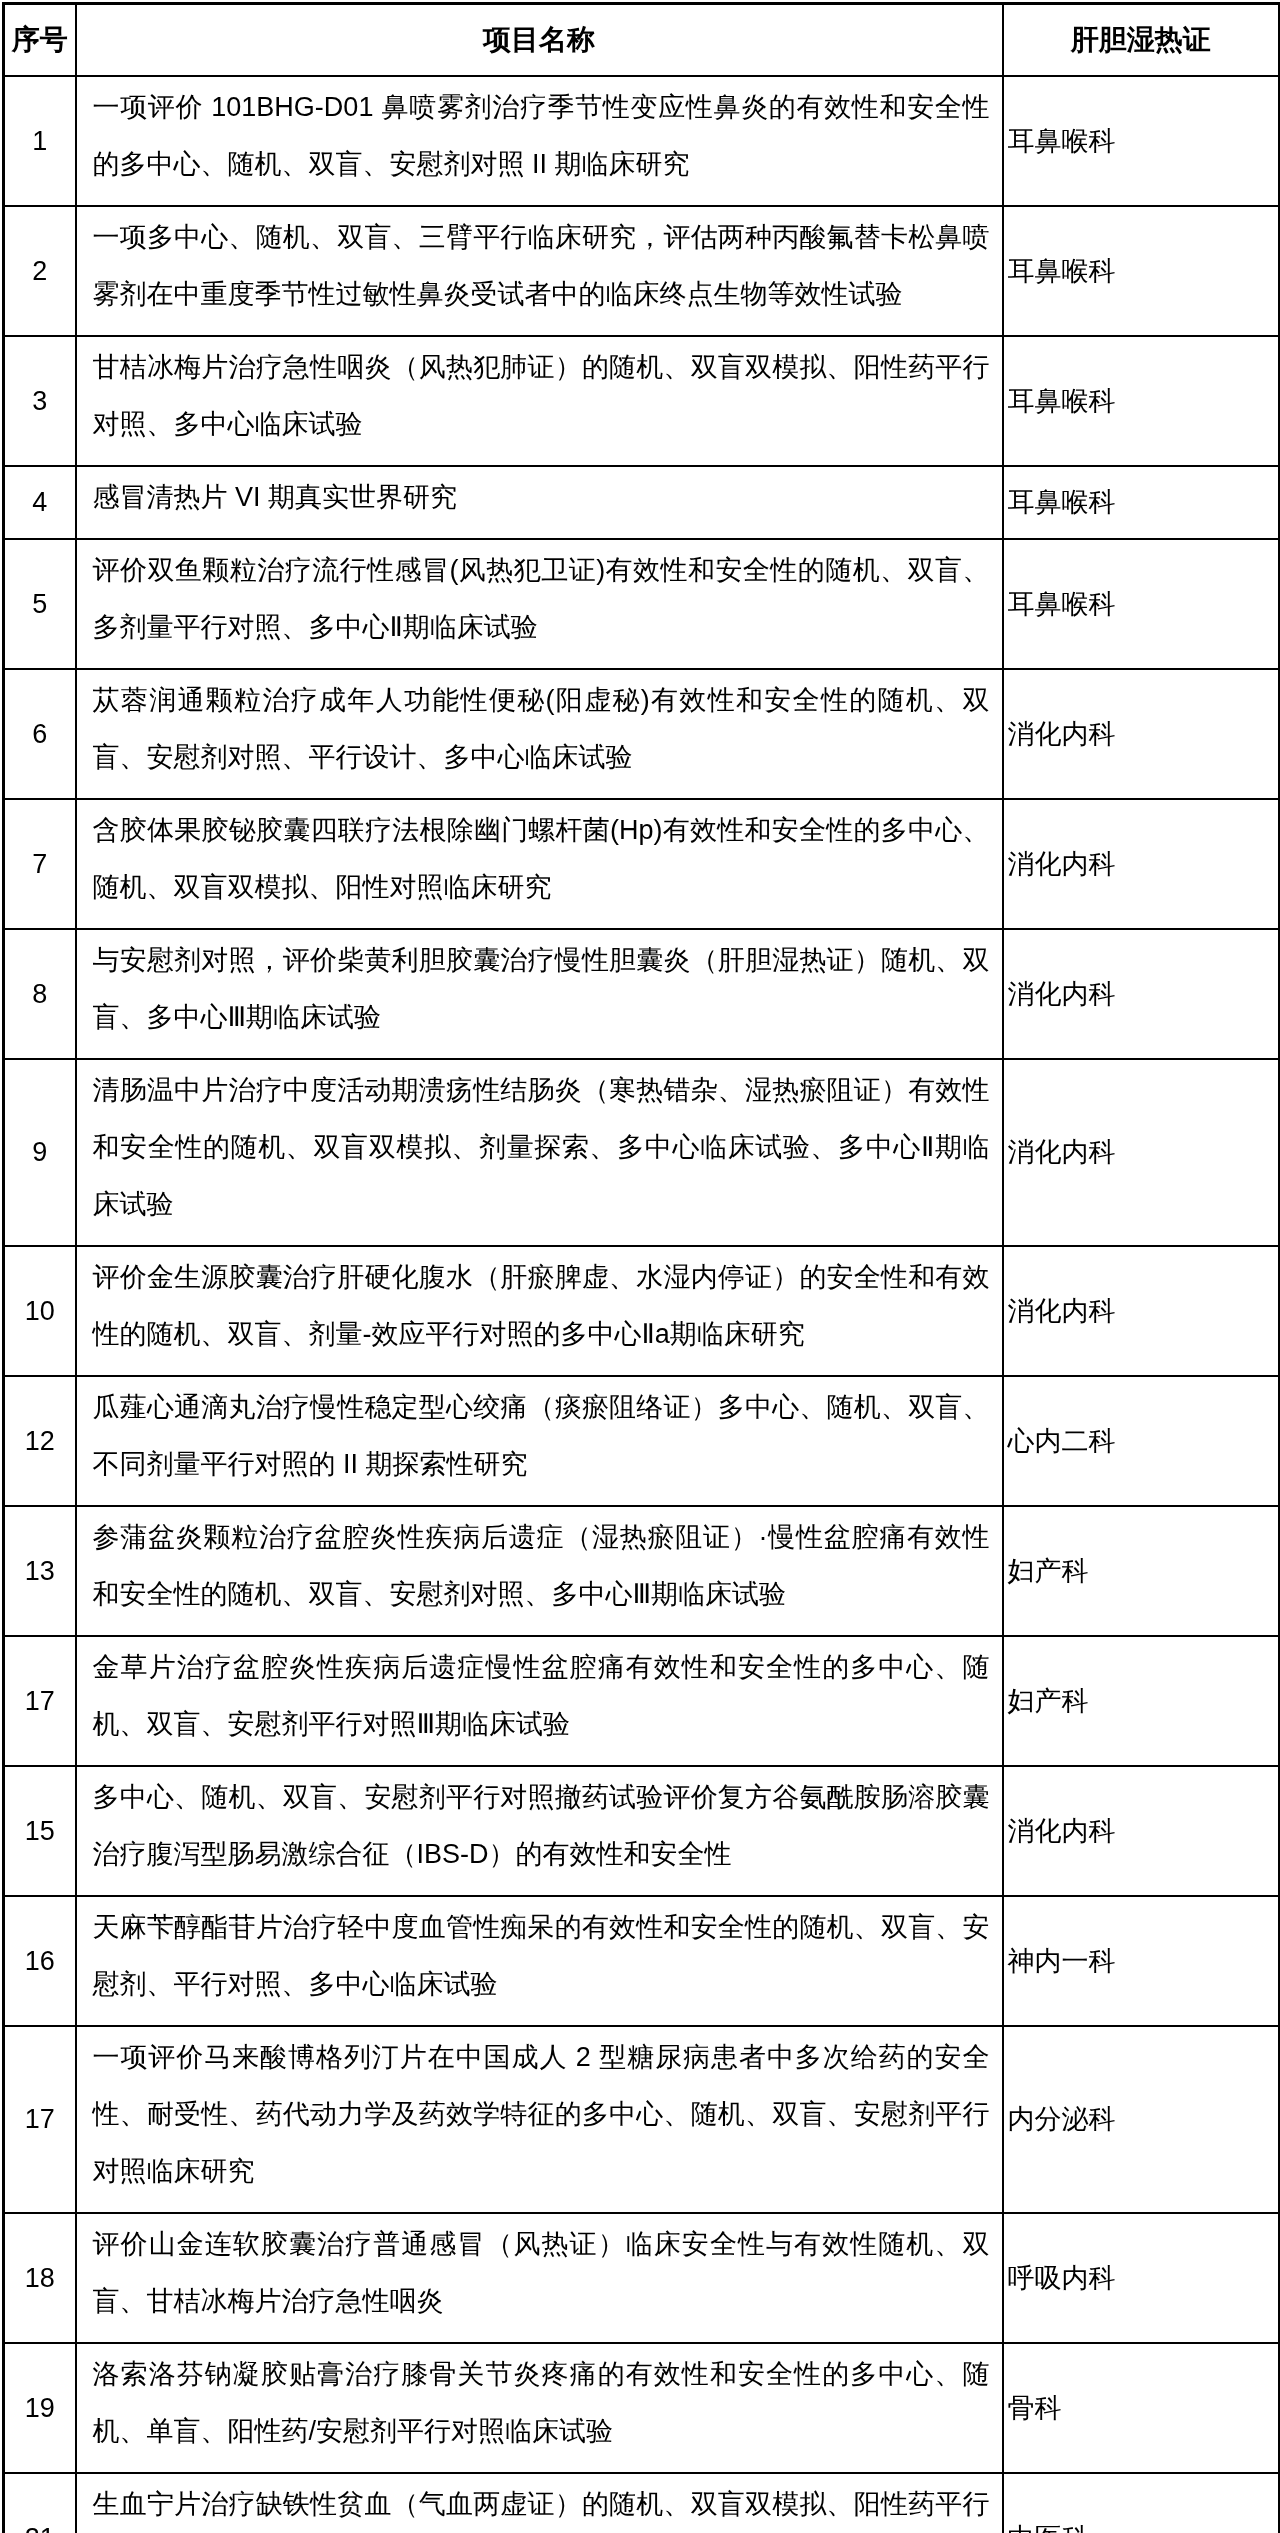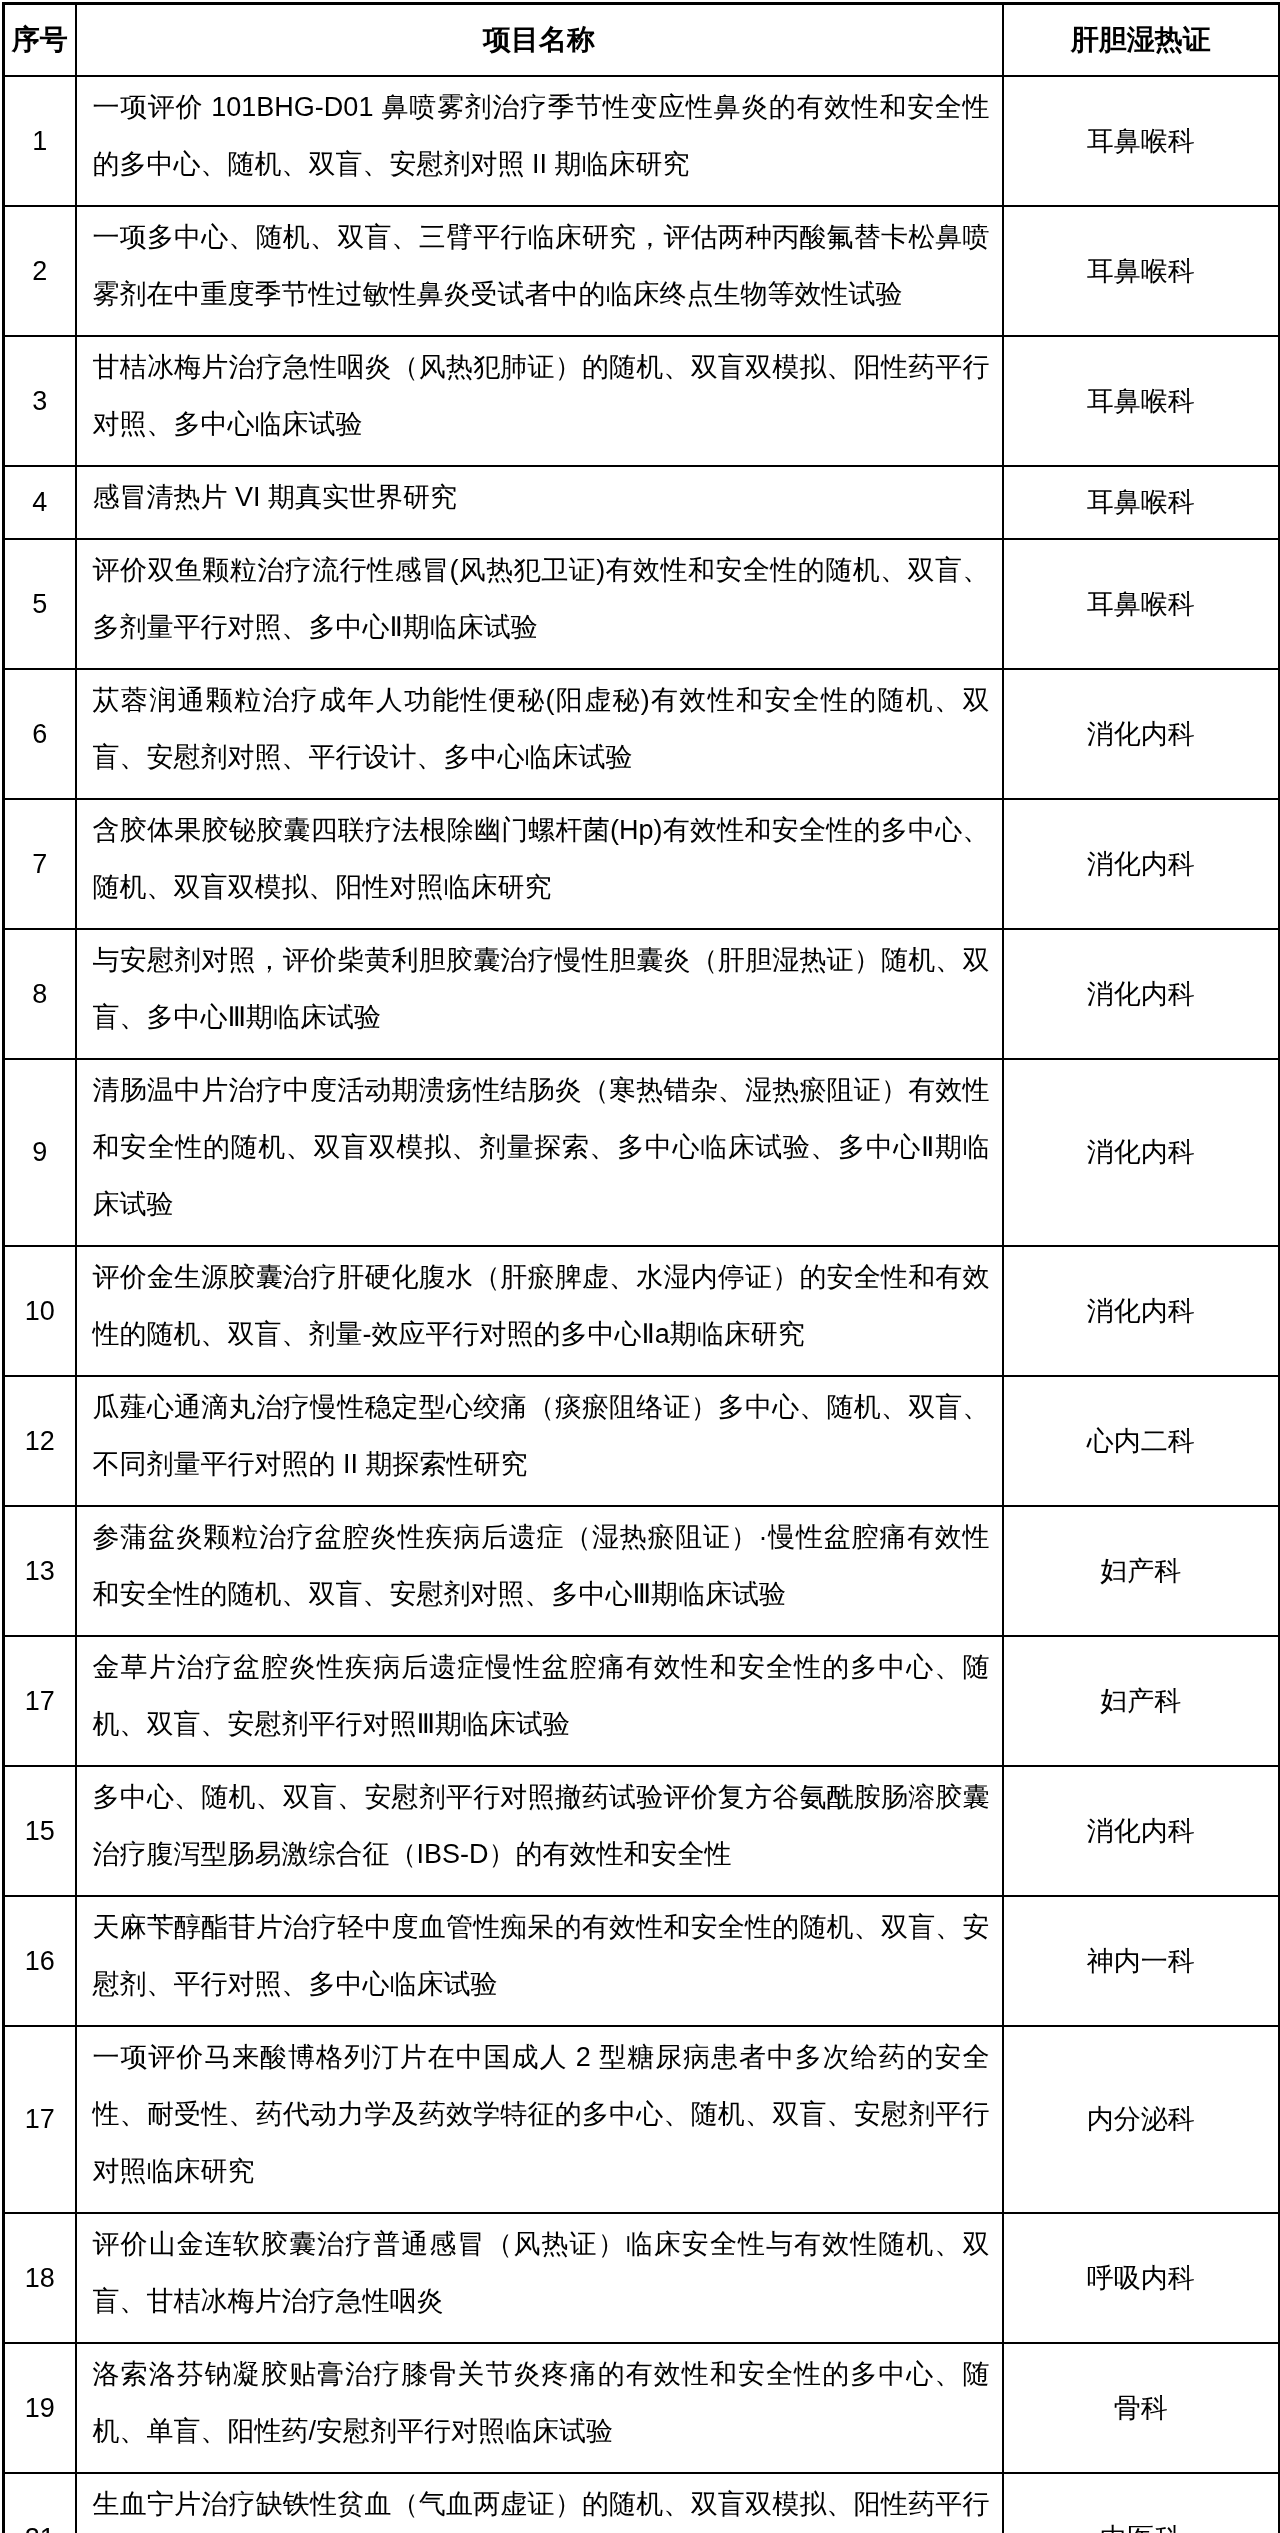--- a/index.html
+++ b/index.html
@@ -40,22 +40,21 @@
   }
   td.num {
     text-align: center;
     padding: 2px 2px;
   }
   td.name {
     text-align: justify;
     padding: 2px 12px 12px 16px;
   }
   td.dept {
-    text-align: center;
-    padding: 2px 12px;
+    padding: 2px 4px;
   }
 </style>
 </head>
 <body>
 
 <table class="projects">
   <colgroup>
     <col class="c-num">
     <col class="c-name">
     <col class="c-dept">

